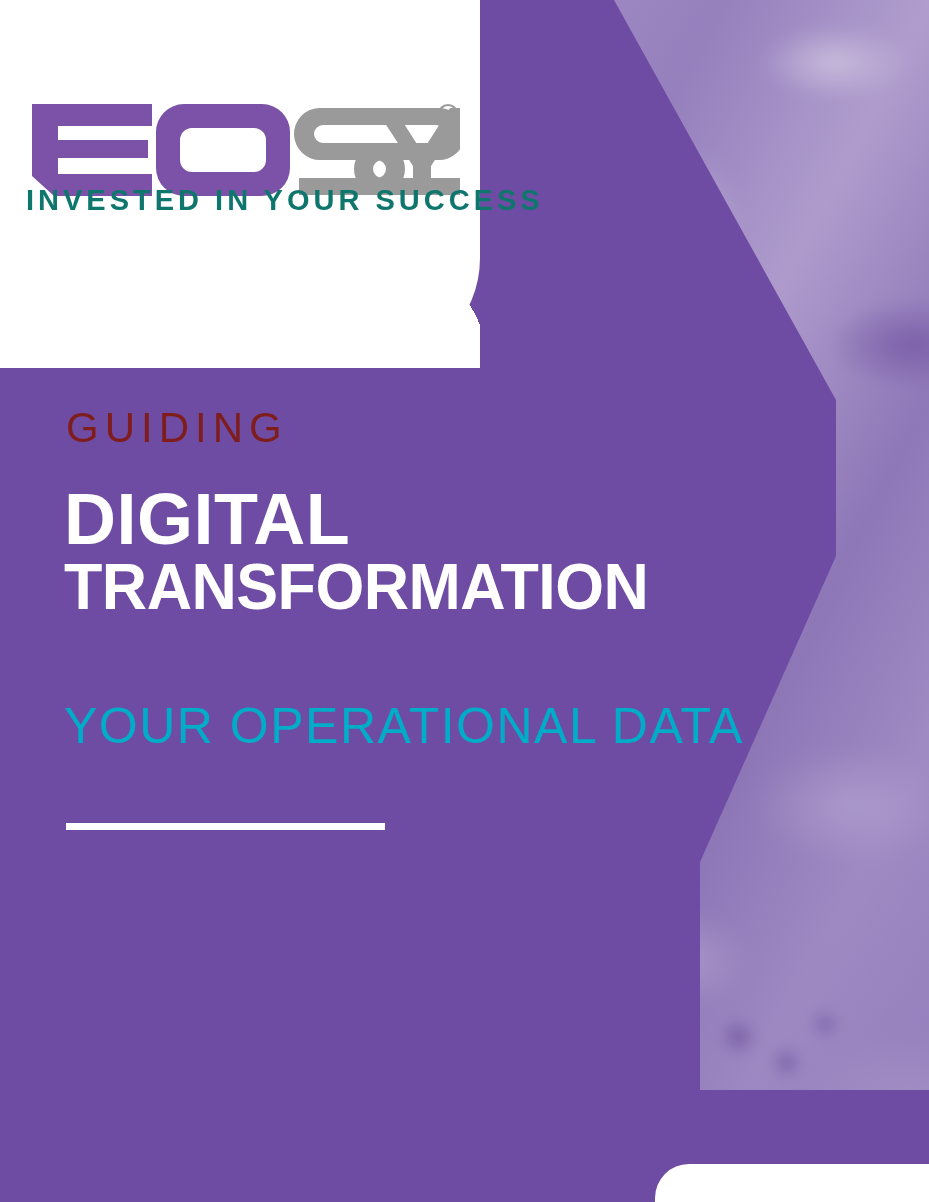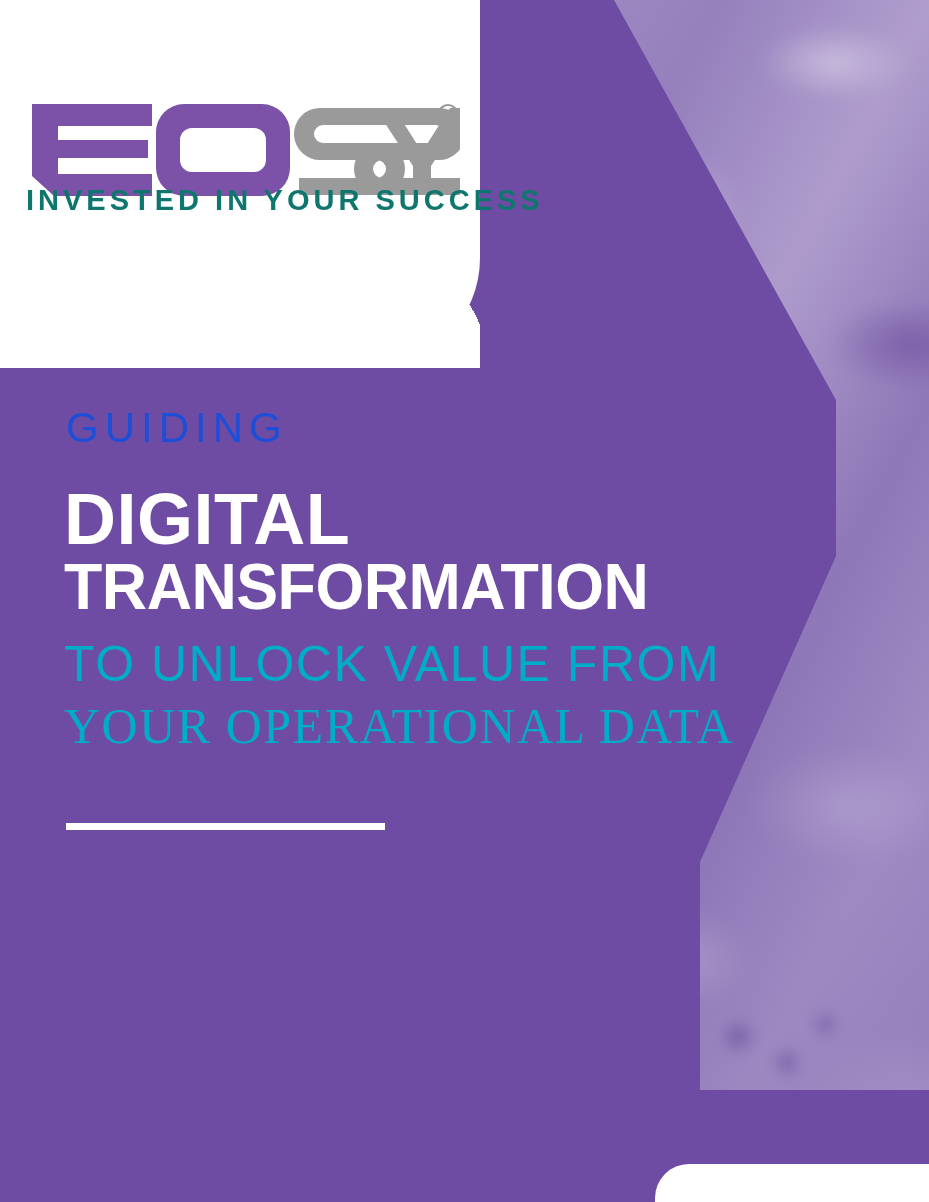--- a/index.html
+++ b/index.html
@@ -107,21 +107,21 @@
     white-space:nowrap;
   }
 
   
   .eyebrow {
     position:absolute;
     left:66px; top:407px;
     font-size:42px;
     font-weight:400;
     letter-spacing:6px;
-    color:#1d4ed8;
+    color:#7f1d1d;
     line-height:1;
   }
   .head-1 {
     position:absolute;
     left:64px; top:483px;
     font-size:72px;
     font-weight:700;
     letter-spacing:0.5px;
     color:#ffffff;
     line-height:1;
@@ -147,21 +147,20 @@
     line-height:1;
   }
   .sub-2 {
     position:absolute;
     left:64px; top:701px;
     font-size:50px;
     font-weight:300;
     letter-spacing:1.5px;
     color:#00adc9;
     line-height:1;
-    font-family:Liberation Serif, serif;
   }
   .rule {
     position:absolute;
     left:66px; top:823px;
     width:319px; height:7px;
     background:#ffffff;
   }
   .body-copy {
     position:absolute;
     left:64px; top:908px;
@@ -207,19 +206,18 @@
       <circle cx="424" cy="22" r="9" fill="none" stroke="#9a9a9a" stroke-width="2.2"></circle>
       <text x="424" y="26" text-anchor="middle" font-family="Liberation Sans, sans-serif" font-size="11" fill="#9a9a9a">R</text>
     </svg>
   </div>
 
   <div class="tagline">INVESTED IN YOUR SUCCESS</div>
 
   <div class="eyebrow">GUIDING</div>
   <div class="head-1">DIGITAL</div>
   <div class="head-2">TRANSFORMATION</div>
-  <div class="sub-1">TO UNLOCK VALUE FROM</div>
   <div class="sub-2">YOUR OPERATIONAL DATA</div>
 
   <div class="rule"></div>
 
 
 </div>
 
 </body></html>

